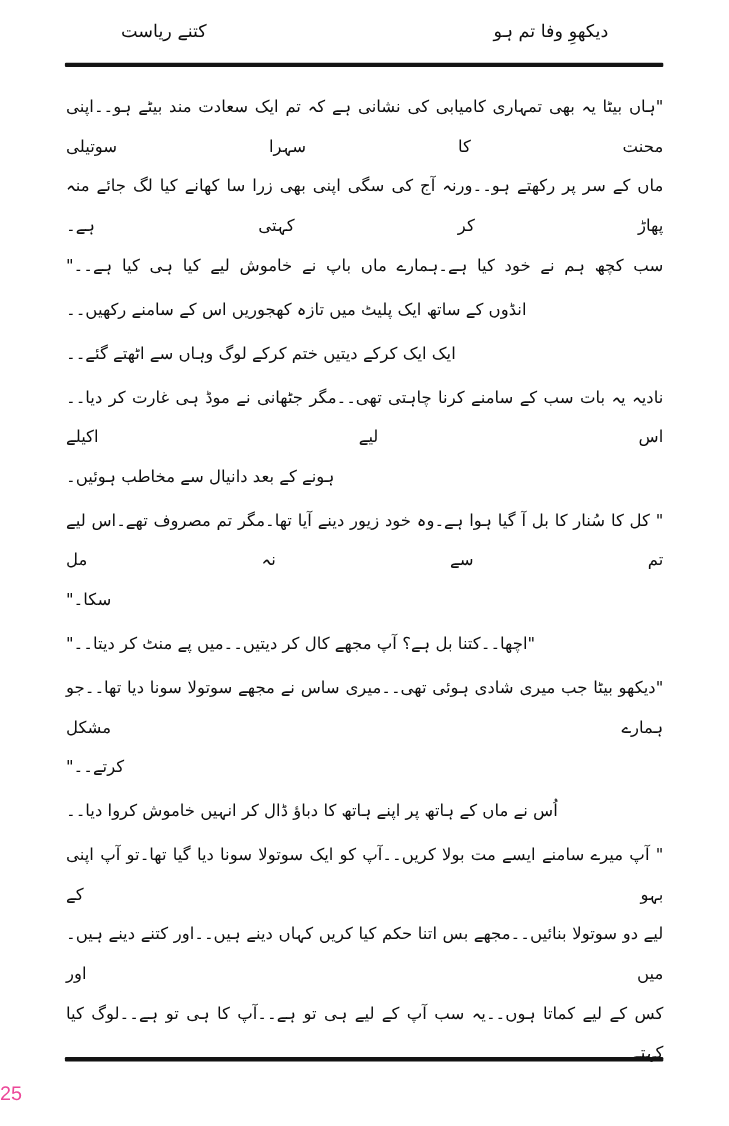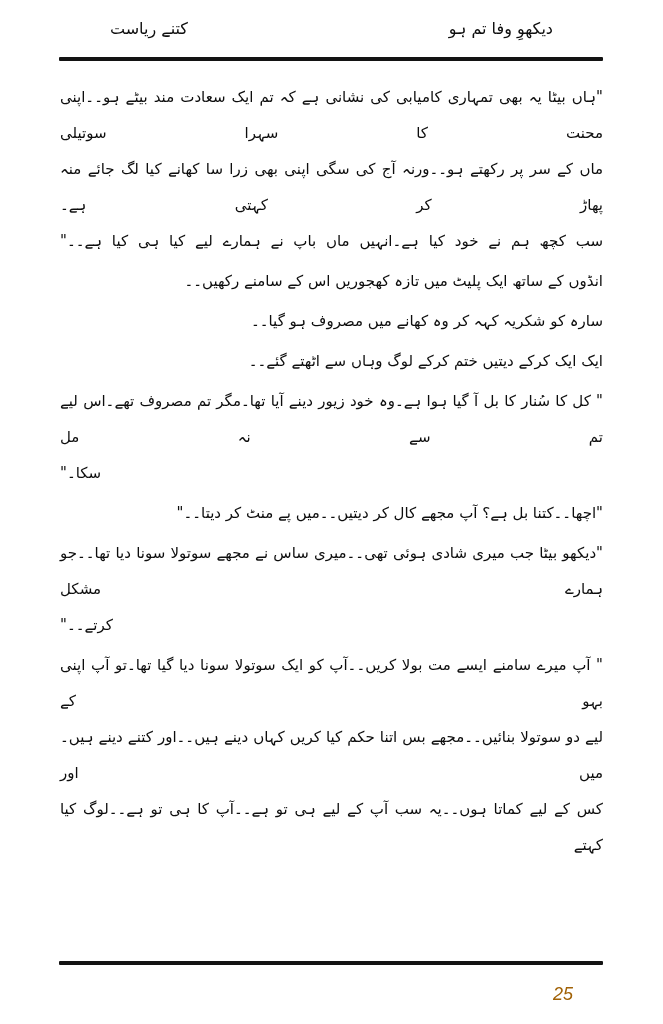--- a/index.html
+++ b/index.html
@@ -35,61 +35,62 @@
     position:absolute;top:79px;left:60px;right:60px;
     direction:rtl;
     font-size:15px;
     line-height:36px;
     color:#0d0d0d;
   }
   .line{min-height:36px;}
   
   .line.j{text-align:justify;text-align-last:justify;}
   
-  .line.s{text-align:right;}
+  .line.s{text-align:left;}
   
   .line.e{text-align:left;}
   
   .line.pgap{margin-top:4px;}
 
   
   .page-number{
     position:absolute;top:984px;left:0;width:573px;
-    text-align:right;
+    text-align:left;
     font-family:"Liberation Sans","DejaVu Sans",sans-serif;
     font-size:18px;
-    color:#a16207;
+    color:#ec4899;
     direction:ltr;
-    font-style:italic;
   }
 </style>
 </head>
 <body>
 
 <div class="page">
 
   <div class="header">
     <span class="h-text">دیکھوِ وفا تم ہو</span>
     <span class="h-text">کتنے ریاست</span>
   </div>
 
   <div class="rule rule-top"></div>
 
   <div class="body-text">
     <div class="line j">"ہاں بیٹا یہ بھی تمہاری کامیابی کی نشانی ہے کہ تم ایک سعادت مند بیٹے ہو۔۔اپنی محنت کا سہرا سوتیلی</div>
     <div class="line j">ماں کے سر پر رکھتے ہو۔۔ورنہ آج کی سگی اپنی بھی زرا سا کھانے کیا لگ جائے منہ پھاڑ کر کہتی ہے۔</div>
-    <div class="line j">سب کچھ ہم نے خود کیا ہے۔انہیں ماں باپ نے ہمارے لیے کیا ہی کیا ہے۔۔"</div>
+    <div class="line j">سب کچھ ہم نے خود کیا ہے۔ہمارے ماں باپ نے خاموش لیے کیا ہی کیا ہے۔۔"</div>
     <div class="line s pgap">انڈوں کے ساتھ ایک پلیٹ میں تازہ کھجوریں اس کے سامنے رکھیں۔۔</div>
-    <div class="line s pgap">سارہ کو شکریہ کہہ کر وہ کھانے میں مصروف ہو گیا۔۔</div>
     <div class="line s pgap">ایک ایک کرکے دیتیں ختم کرکے لوگ وہاں سے اٹھتے گئے۔۔</div>
+    <div class="line j pgap">نادیہ یہ بات سب کے سامنے کرنا چاہتی تھی۔۔مگر جٹھانی نے موڈ ہی غارت کر دیا۔۔اس لیے اکیلے</div>
+    <div class="line e">ہونے کے بعد دانیال سے مخاطب ہوئیں۔</div>
     <div class="line j pgap">" کل کا سُنار کا بل آ گیا ہوا ہے۔وہ خود زیور دینے آیا تھا۔مگر تم مصروف تھے۔اس لیے تم سے نہ مل</div>
     <div class="line e">سکا۔"</div>
     <div class="line s pgap">"اچھا۔۔کتنا بل ہے؟ آپ مجھے کال کر دیتیں۔۔میں پے منٹ کر دیتا۔۔"</div>
     <div class="line j pgap">"دیکھو بیٹا جب میری شادی ہوئی تھی۔۔میری ساس نے مجھے سوتولا سونا دیا تھا۔۔جو ہمارے مشکل</div>
     <div class="line e">کرتے۔۔"</div>
+    <div class="line s pgap">اُس نے ماں کے ہاتھ پر اپنے ہاتھ کا دباؤ ڈال کر انہیں خاموش کروا دیا۔۔</div>
     <div class="line j pgap">" آپ میرے سامنے ایسے مت بولا کریں۔۔آپ کو ایک سوتولا سونا دیا گیا تھا۔تو آپ اپنی بہو کے</div>
     <div class="line j">لیے دو سوتولا بنائیں۔۔مجھے بس اتنا حکم کیا کریں کہاں دینے ہیں۔۔اور کتنے دینے ہیں۔میں اور</div>
     <div class="line j">کس کے لیے کماتا ہوں۔۔یہ سب آپ کے لیے ہی تو ہے۔۔آپ کا ہی تو ہے۔۔لوگ کیا کہتے</div>
 
   </div>
 
   <div class="rule rule-bottom"></div>
 
   <div class="page-number">25</div>
 

